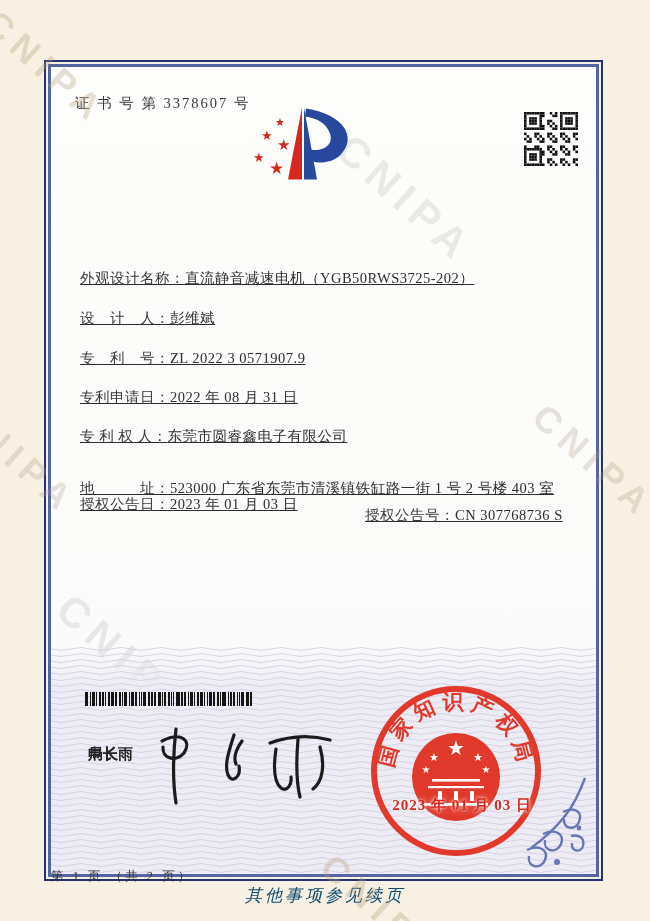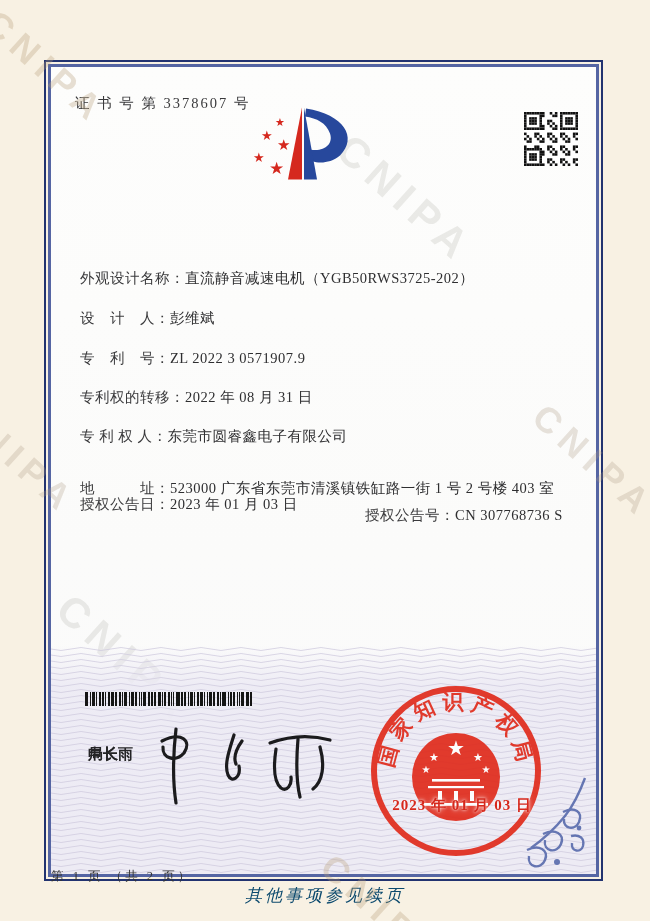--- a/index.html
+++ b/index.html
@@ -12,21 +12,21 @@
   .wm-card{color:rgba(160,158,150,0.20);font-size:42px;position:absolute;z-index:0;}
   .card{position:absolute;left:48px;top:64px;width:545px;height:807px;
         background:linear-gradient(180deg,#fdfdfc 0%,#fbfbfa 60%,#fafafb 100%);
         border:3px solid #5565a3;outline:2px solid #223370;outline-offset:2px;z-index:1;}
   .cert-number{position:absolute;left:24px;top:27px;font-size:14.5px;letter-spacing:2px;color:#39393b;}
   .logo{position:absolute;left:194px;top:34px;width:130px;height:86px;}
   .qr{position:absolute;left:473px;top:45px;width:54px;height:54px;background:#fff;}
   .title{position:absolute;left:0;top:128px;width:100%;text-align:center;font-size:31px;
         font-weight:600;letter-spacing:10px;color:#1c1c1c;}
   .fields{position:absolute;left:29px;top:200px;width:500px;font-size:14.5px;color:#2e2e30;}
-  .frow{position:absolute;left:0;white-space:nowrap;letter-spacing:0.5px;}
+  .frow{position:absolute;left:0;white-space:nowrap;letter-spacing:0.5px;text-decoration:underline;}
   .frow .lab{color:#3a3a3c;}
   .paras{position:absolute;left:29px;top:473px;width:492px;font-size:13.5px;line-height:24px;
         color:#2f2f31;font-style:italic;text-align:justify;}
   .paras p{margin:0;text-indent:2em;}
   .gband{position:absolute;left:0;top:578px;width:545px;height:229px;overflow:hidden;
         background:linear-gradient(180deg,rgba(240,239,246,0) 0%,rgba(236,234,244,.9) 18%,#edebf4 100%);}
   .gband svg{display:block;}
   .barcode{position:absolute;left:34px;top:625px;width:172px;height:14px;}
   .barcode div{position:absolute;top:0;height:100%;background:#151515;}
   .sig-title{position:absolute;left:37px;top:678px;font-family:"Liberation Sans","DejaVu Sans",sans-serif;
@@ -307,21 +307,21 @@
         <rect x="38.57142857142858" y="51.42857142857143" width="2.5714285714285716" height="2.5714285714285716" fill="#111"></rect>
         <rect x="43.714285714285715" y="51.42857142857143" width="2.5714285714285716" height="2.5714285714285716" fill="#111"></rect>
         <rect x="51.42857142857143" y="51.42857142857143" width="2.5714285714285716" height="2.5714285714285716" fill="#111"></rect>
       </svg>
 
 
     <div class="fields">
       <div class="frow" style="top:2px"><span class="lab">外观设计名称：</span><span>直流静音减速电机（YGB50RWS3725-202）</span></div>
       <div class="frow" style="top:42px"><span class="lab">设　计　人：</span><span>彭维斌</span></div>
       <div class="frow" style="top:82px"><span class="lab">专　利　号：</span><span>ZL 2022 3 0571907.9</span></div>
-      <div class="frow" style="top:121px"><span class="lab">专利权的转移：</span><span>2022 年 08 月 31 日</span></div>
+      <div class="frow" style="top:121px"><span class="lab">专利申请日：</span><span>2022 年 08 月 31 日</span></div>
       <div class="frow" style="top:160px"><span class="lab">专 利 权 人：</span><span>东莞市圆睿鑫电子有限公司</span></div>
       <div class="frow" style="top:212px"><span class="lab">地　　　址：</span><span>523000 广东省东莞市清溪镇铁缸路一街 1 号 2 号楼 403 室</span></div>
       <div class="frow" style="top:228px"><span class="lab">授权公告日：</span><span>2023 年 01 月 03 日</span></div>
       <div class="frow" style="top:239px;left:285px"><span class="lab">授权公告号：</span><span>CN 307768736 S</span></div>
     </div>
 
 
     <div class="barcode" id="barcode">
         <div style="left:0px;width:3px"></div>
         <div style="left:5px;width:1px"></div>

